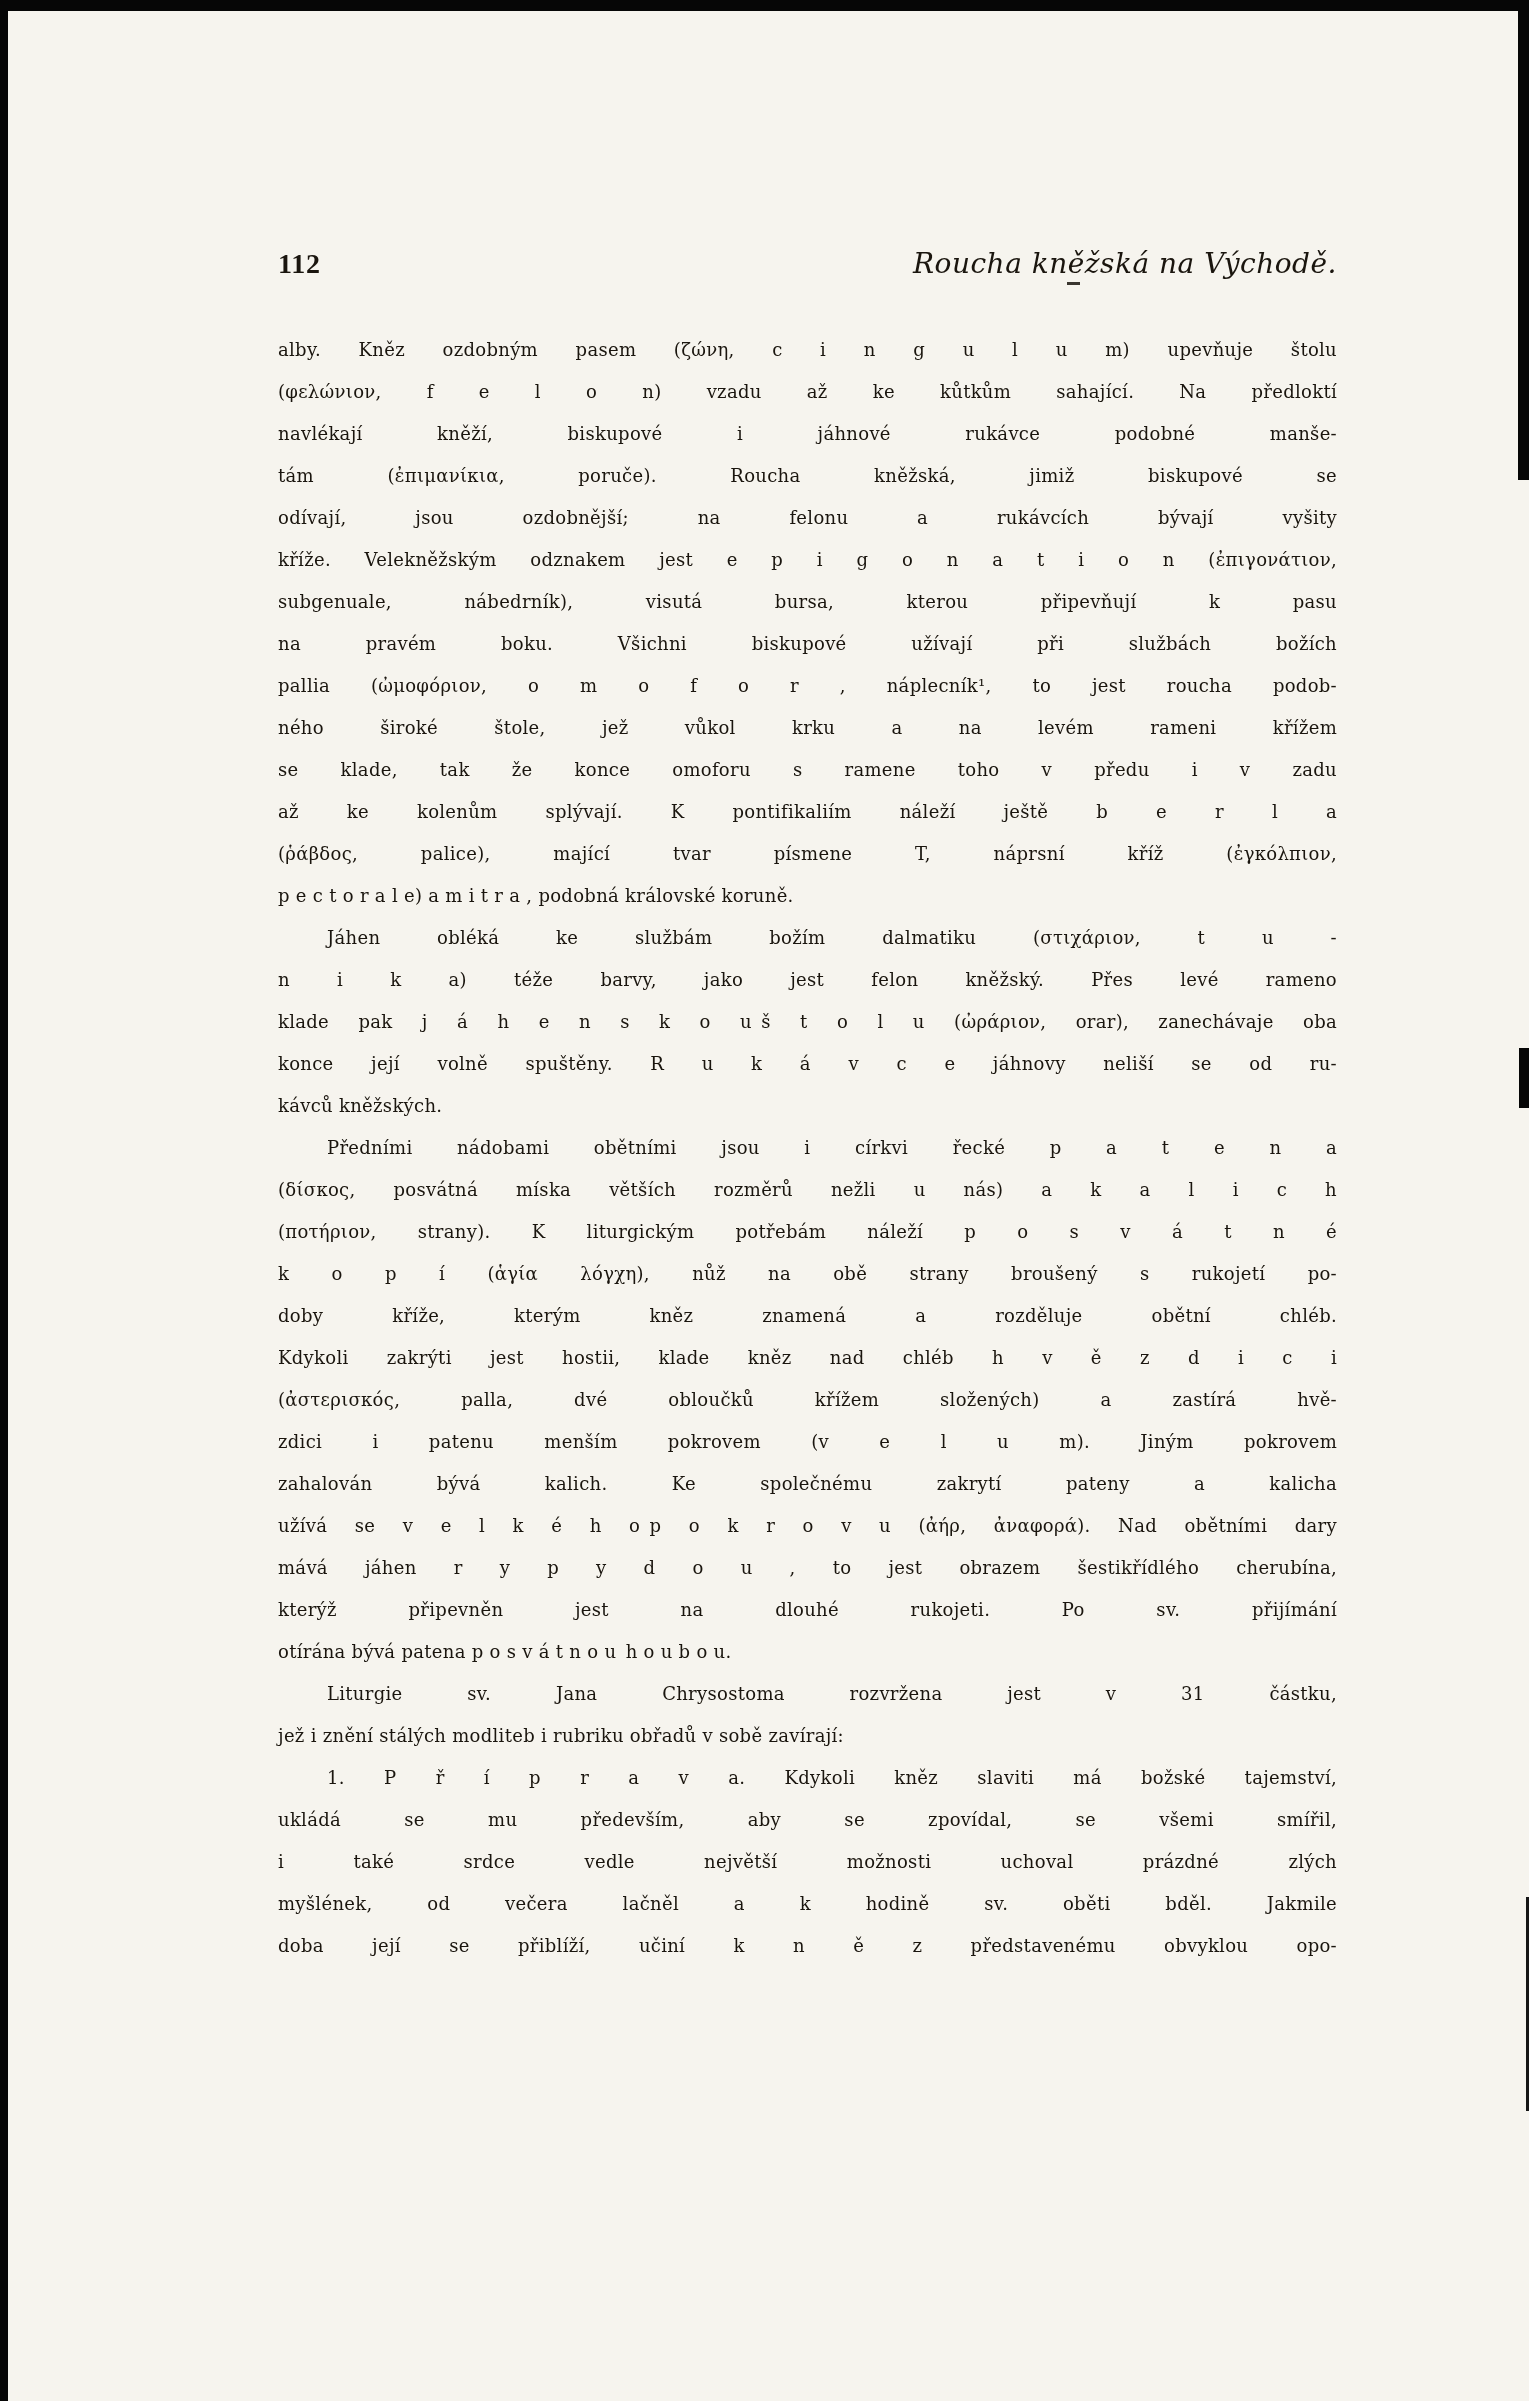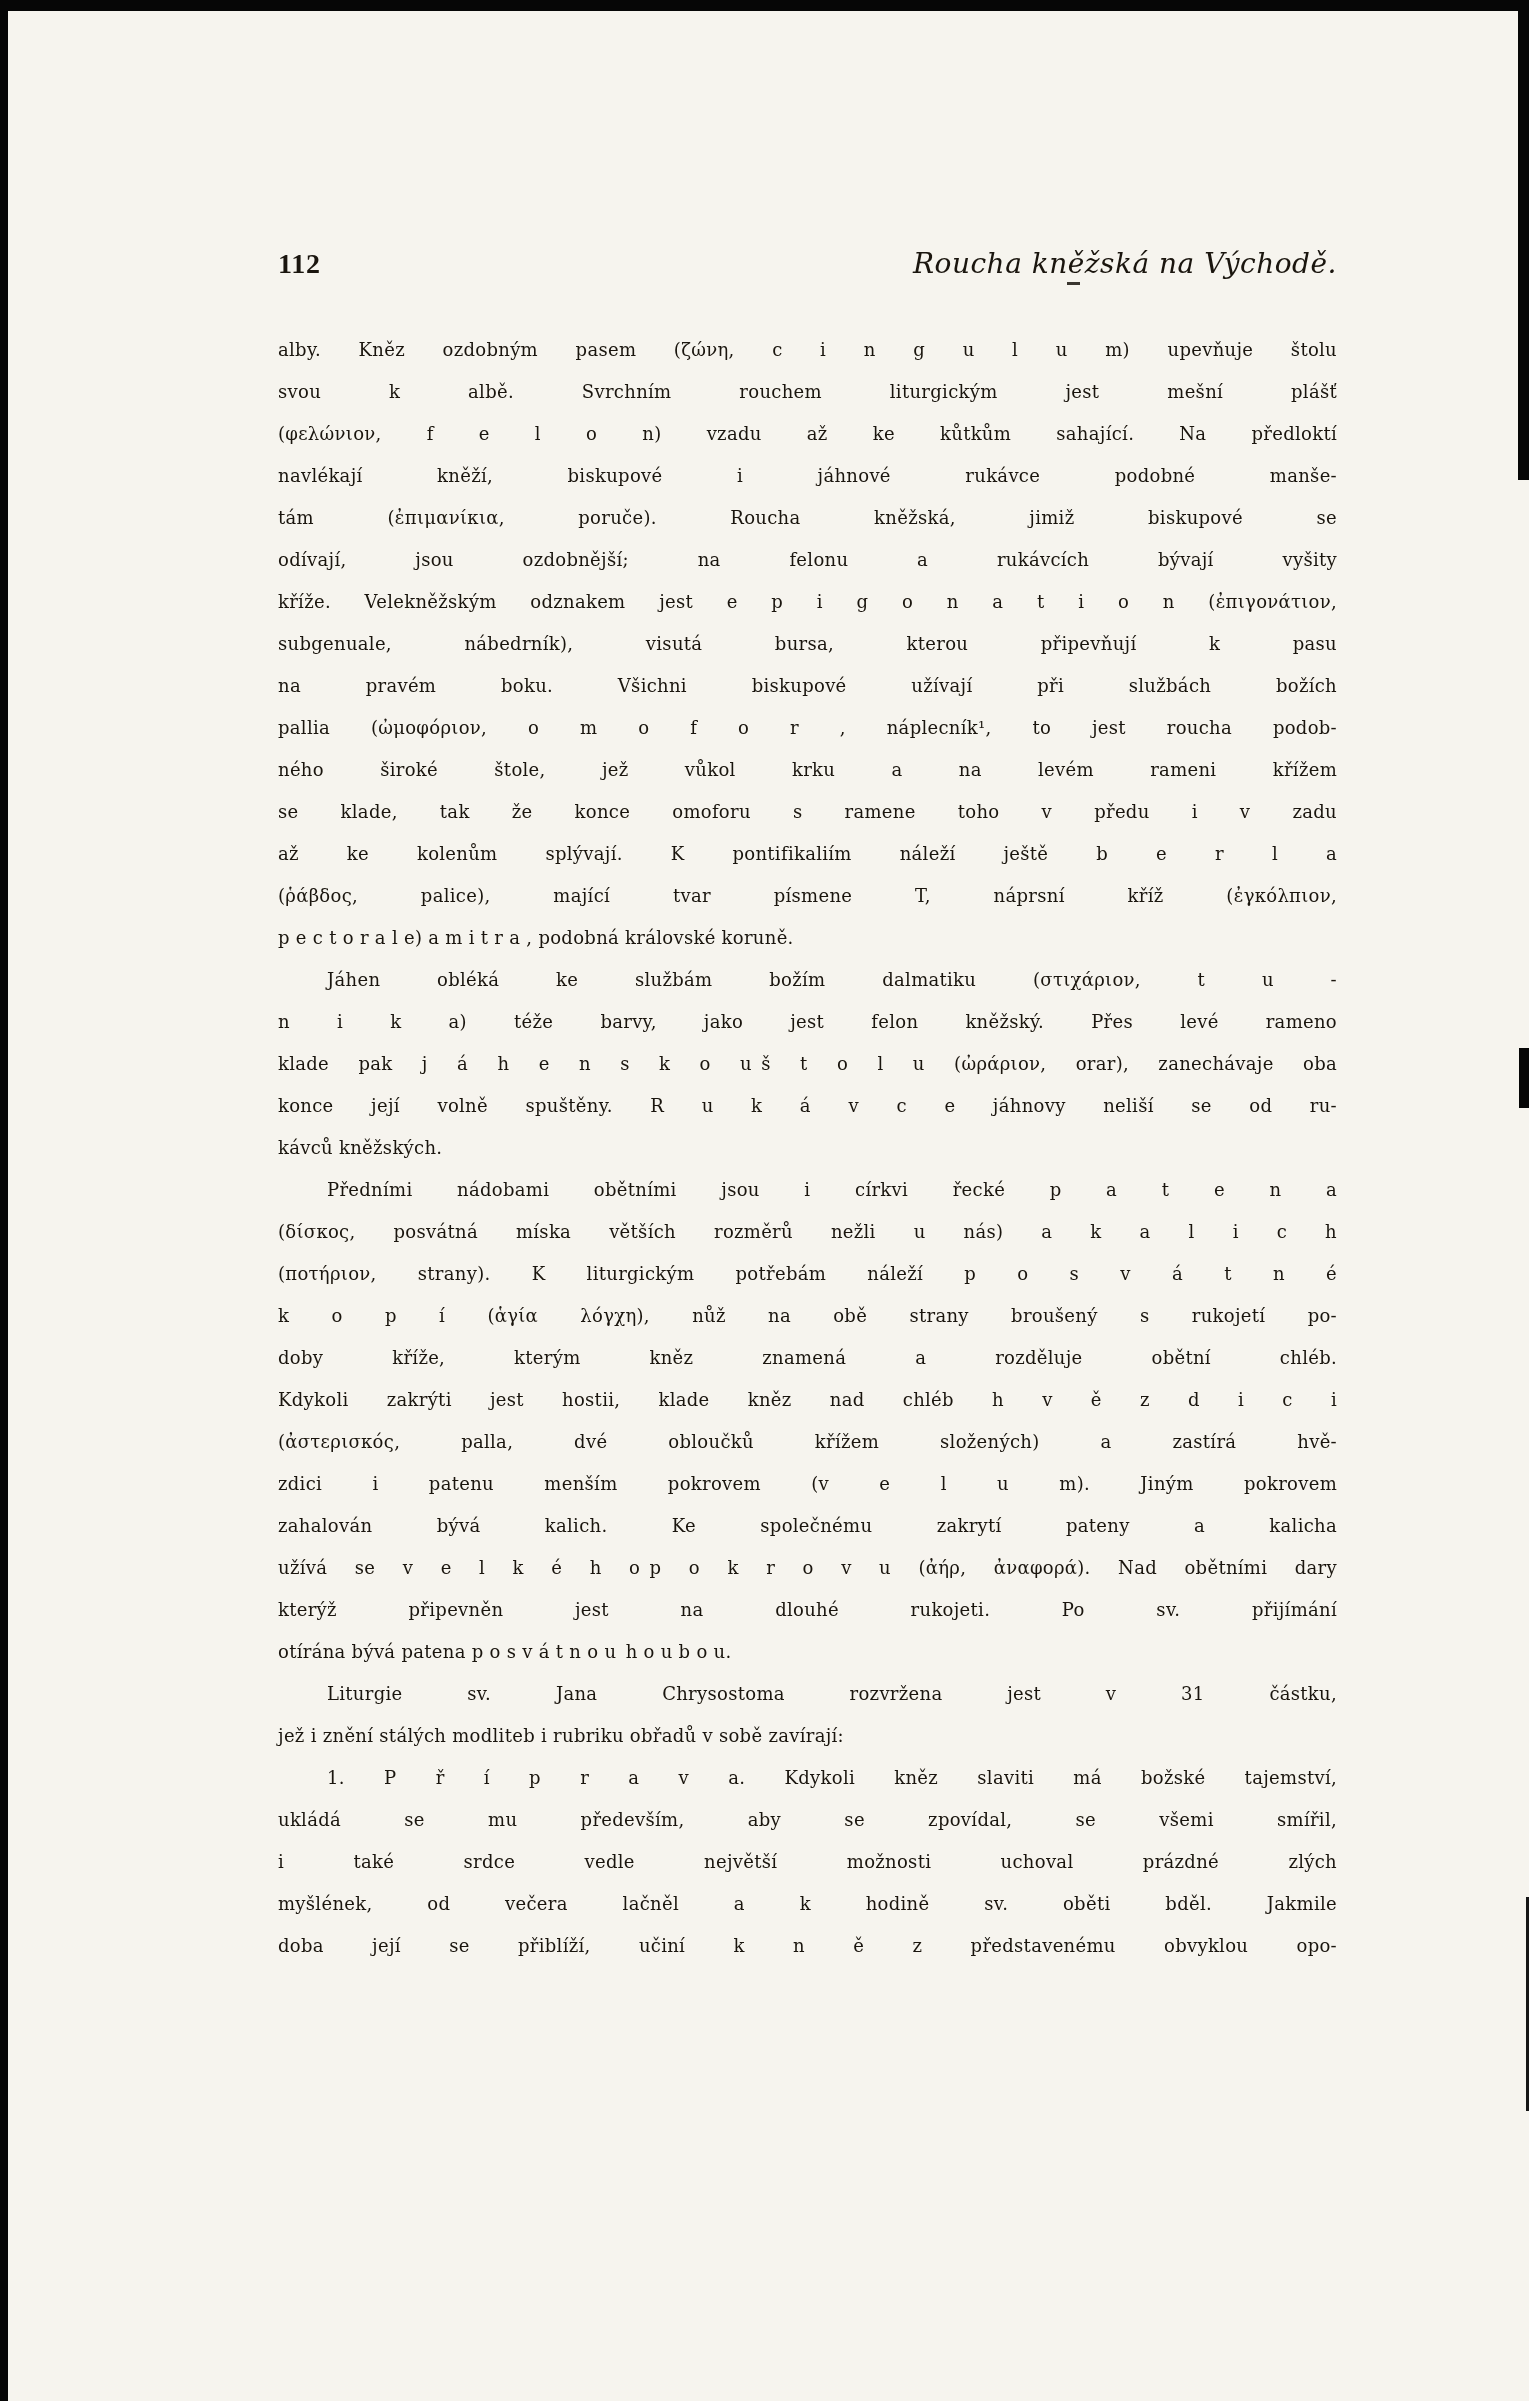--- a/index.html
+++ b/index.html
@@ -67,21 +67,20 @@
   <div class="content">
 
     <div class="pageheader">
       <span class="pagenum">112</span>
       <span class="runtitle">Roucha kněžská na Východě.</span>
     </div>
 
     <div class="text-block">
         <div class="paragraph">
           <div class="line just">alby. Kněz ozdobným pasem (ζώνη, c i n g u l u m) upevňuje štolu</div>
-          <div class="line just">svou k albě. Svrchním rouchem liturgickým jest mešní plášť</div>
           <div class="line just">(φελώνιον, f e l o n) vzadu až ke kůtkům sahající. Na předloktí</div>
           <div class="line just">navlékají kněží, biskupové i jáhnové rukávce podobné manše-</div>
           <div class="line just">tám (ἐπιμανίκια, poruče). Roucha kněžská, jimiž biskupové se</div>
           <div class="line just">odívají, jsou ozdobnější; na felonu a rukávcích bývají vyšity</div>
           <div class="line just">kříže. Velekněžským odznakem jest e p i g o n a t i o n (ἐπιγονάτιον,</div>
           <div class="line just">subgenuale, nábedrník), visutá bursa, kterou připevňují k pasu</div>
           <div class="line just">na pravém boku. Všichni biskupové užívají při službách božích</div>
           <div class="line just">pallia (ὠμοφόριον, o m o f o r , náplecník¹, to jest roucha podob-</div>
           <div class="line just">ného široké štole, jež vůkol krku a na levém rameni křížem</div>
           <div class="line just">se klade, tak že konce omoforu s ramene toho v předu i v zadu</div>
@@ -100,20 +99,21 @@
           <div class="line just ind">Předními nádobami obětními jsou i církvi řecké p a t e n a</div>
           <div class="line just">(δίσκος, posvátná míska větších rozměrů nežli u nás) a k a l i c h</div>
           <div class="line just">(ποτήριον, strany). K liturgickým potřebám náleží p o s v á t n é</div>
           <div class="line just">k o p í (ἁγία λόγχη), nůž na obě strany broušený s rukojetí po-</div>
           <div class="line just">doby kříže, kterým kněz znamená a rozděluje obětní chléb.</div>
           <div class="line just">Kdykoli zakrýti jest hostii, klade kněz nad chléb h v ě z d i c i</div>
           <div class="line just">(ἀστερισκός, palla, dvé obloučků křížem složených) a zastírá hvě-</div>
           <div class="line just">zdici i patenu menším pokrovem (v e l u m). Jiným pokrovem</div>
           <div class="line just">zahalován bývá kalich. Ke společnému zakrytí pateny a kalicha</div>
           <div class="line just">užívá se v e l k é h o p o k r o v u (ἀήρ, ἀναφορά). Nad obětními dary</div>
+          <div class="line just">mává jáhen r y p y d o u , to jest obrazem šestikřídlého cherubína,</div>
           <div class="line just">kterýž připevněn jest na dlouhé rukojeti. Po sv. přijímání</div>
           <div class="line">otírána bývá patena p o s v á t n o u h o u b o u.</div>
         </div>
         <div class="paragraph">
           <div class="line just ind">Liturgie sv. Jana Chrysostoma rozvržena jest v 31 částku,</div>
           <div class="line">jež i znění stálých modliteb i rubriku obřadů v sobě zavírají:</div>
         </div>
         <div class="paragraph">
           <div class="line just ind">1. P ř í p r a v a. Kdykoli kněz slaviti má božské tajemství,</div>
           <div class="line just">ukládá se mu především, aby se zpovídal, se všemi smířil,</div>

